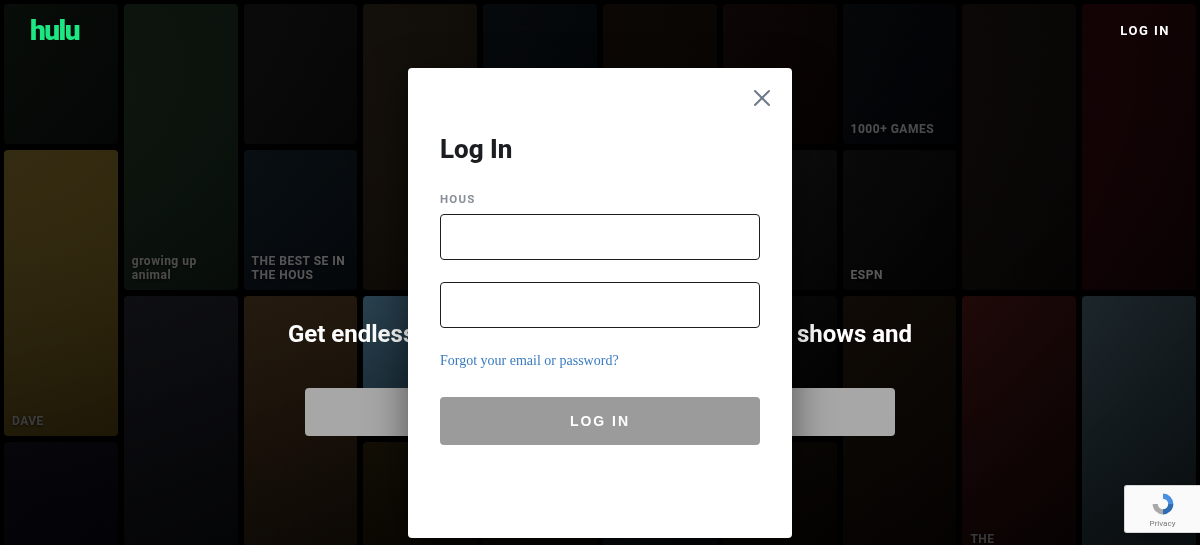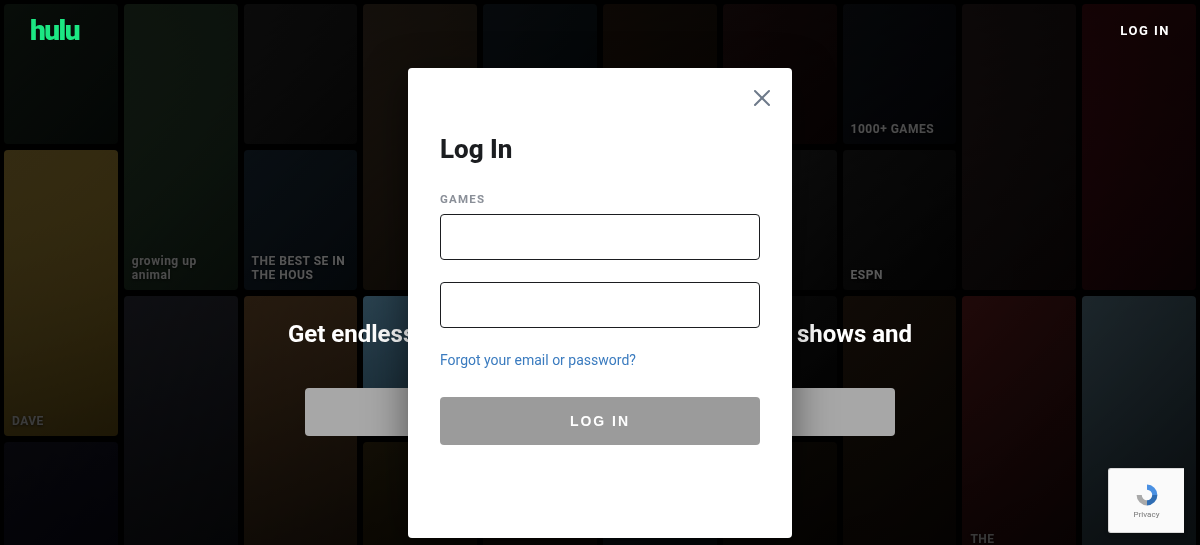--- a/index.html
+++ b/index.html
@@ -83,33 +83,33 @@
   }
   .text-input {
     width: 100%; height: 46px;
     border: 1px solid #1b1d20; border-radius: 4px;
     padding: 0 12px; font-size: 15px;
     background: #fff; color: #111;
   }
   .field-block { margin-bottom: 22px; }
   .forgot {
     color: #3a7bbf; font-size: 14px; text-decoration: none; cursor: pointer;
-    display:inline-block; margin-top: 2px;
+    display:inline-block; margin-top: 2px; font-family: Liberation Serif, serif;
   }
   .login-btn {
     margin-top: 28px; width: 100%;
     background: #9b9b9b; color: #fff;
     font-weight: 800; font-size: 14px; letter-spacing: 2px;
     padding: 16px 0; border: none; border-radius: 4px; cursor: pointer;
   }
 
   
   .recaptcha {
-    position: absolute; right: 16px; bottom: 12px;
-    width: 76px; height: 65px;
+    position: absolute; right: 0; bottom: 12px;
+    width: 76px; height: 48px;
     background: #fafafa; border: 1px solid #d9d9d9; border-right: none;
     border-radius: 3px 0 0 3px;
     box-shadow: 0 2px 4px rgba(0,0,0,.15);
     display:flex; flex-direction:column; align-items:center; justify-content:center;
     font-size: 8px; color:#777; gap:2px;
   }
   .recaptcha .shield {
     width: 26px; height: 26px;
   }
   .recaptcha .shield svg{ width:100%; height:100%; }
@@ -163,21 +163,21 @@
 <div class="modal">
   <div class="close">
     <svg viewBox="0 0 24 24" fill="none" stroke="currentColor" stroke-width="2" stroke-linecap="round">
       <line x1="5" y1="5" x2="19" y2="19"></line>
       <line x1="19" y1="5" x2="5" y2="19"></line>
     </svg>
   </div>
   <h1>Log In</h1>
 
   <div class="field-block">
-    <label class="field-label">GAMES</label>
+    <label class="field-label">HOUS</label>
     <input class="text-input" type="email" value="" style="">
   </div>
 
   <div class="field-block">
     <input class="text-input" type="password" value="" style="">
   </div>
 
   <a class="forgot">Forgot your email or password?</a>
 
   <button class="login-btn">LOG IN</button>

